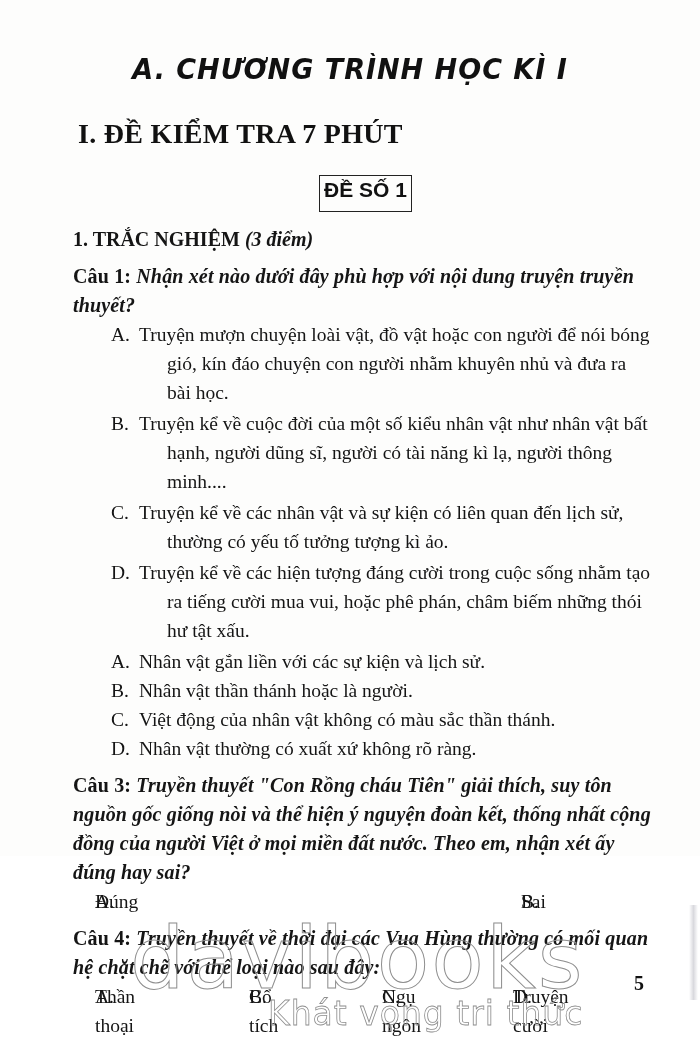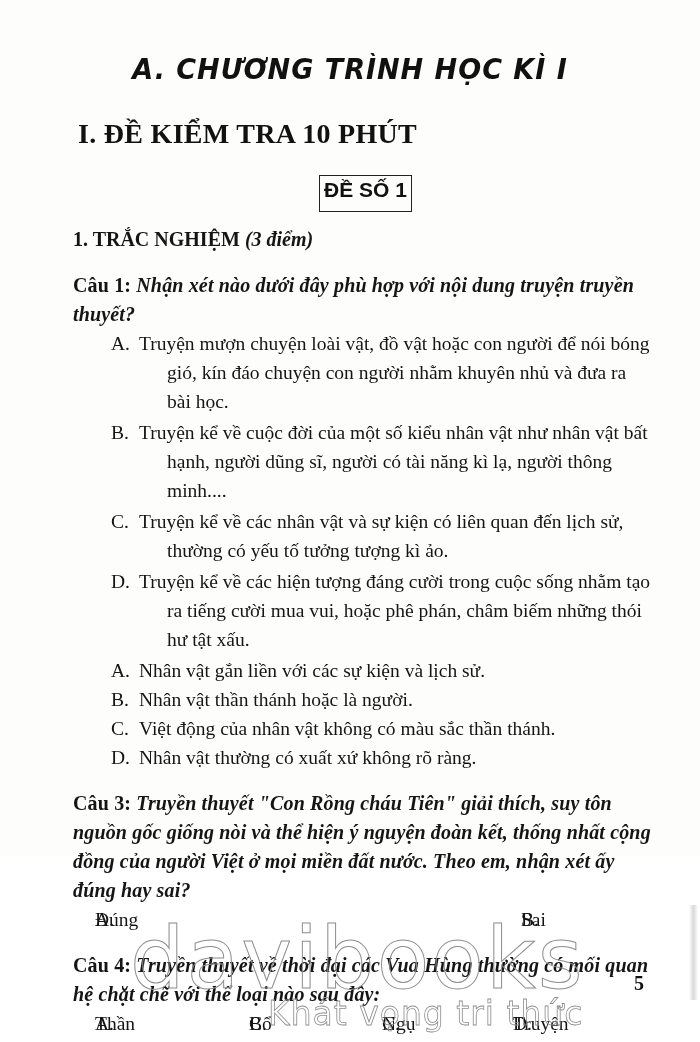--- a/index.html
+++ b/index.html
@@ -82,21 +82,21 @@
       height: 32px;
       line-height: 34px;
     }
     .part-heading .pts {
       font-style: italic;
     }
     .question {
       font-weight: bold;
       font-size: 20px;
       letter-spacing: 0.15px;
-      margin-top: 17px;
+      margin-top: 8px;
     }
     .question .q-label {
       font-weight: bold;
       font-style: normal;
     }
     .question .q-text {
       font-style: italic;
     }
     .option {
       padding-left: 50px;
@@ -150,21 +150,21 @@
       margin-left: 12px;
     }
   </style>
 </head>
 <body>
 
 <div class="page">
 
   <div class="chapter-title">A. CHƯƠNG TRÌNH HỌC KÌ I</div>
 
-  <div class="section-title">I. ĐỀ KIỂM TRA 10 PHÚT</div>
+  <div class="section-title">I. ĐỀ KIỂM TRA 7 PHÚT</div>
 
   <div class="exam-box">ĐỀ SỐ 1</div>
 
   <div class="content">
 
     <div class="part-heading"><span>1. TRẮC NGHIỆM </span><span class="pts">(3 điểm)</span></div>
 
     <div class="question"><span class="q-label">Câu 1: </span><span class="q-text">Nhận xét nào dưới đây phù hợp với nội dung truyện truyền thuyết?</span></div>
     <div class="q1-opts">
       <div class="option"><span class="opt-letter">A. </span><span>Truyện mượn chuyện loài vật, đồ vật hoặc con người để nói bóng gió, kín đáo chuyện con người nhằm khuyên nhủ và đưa ra bài học.</span></div>

